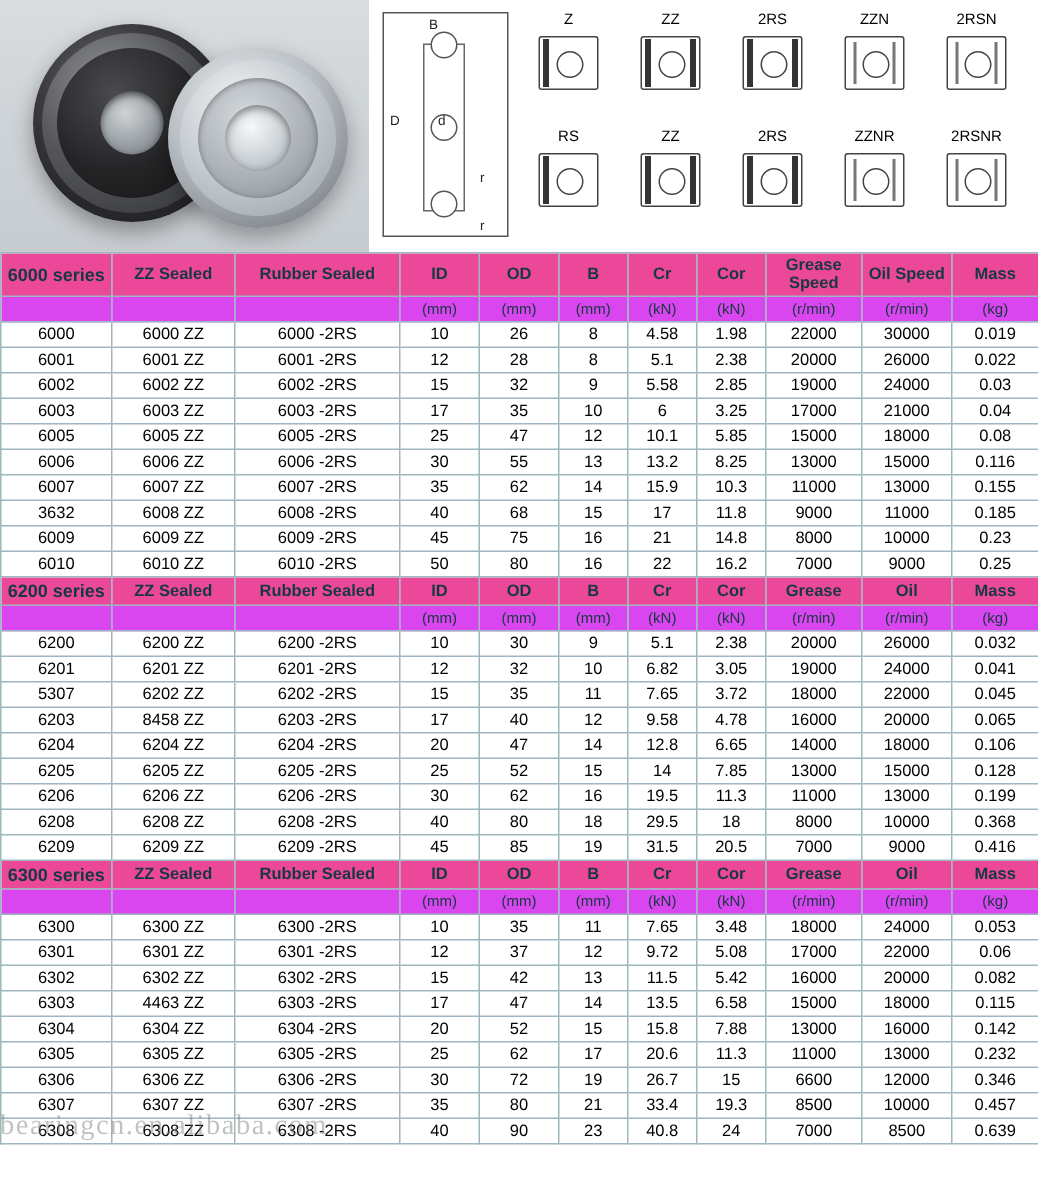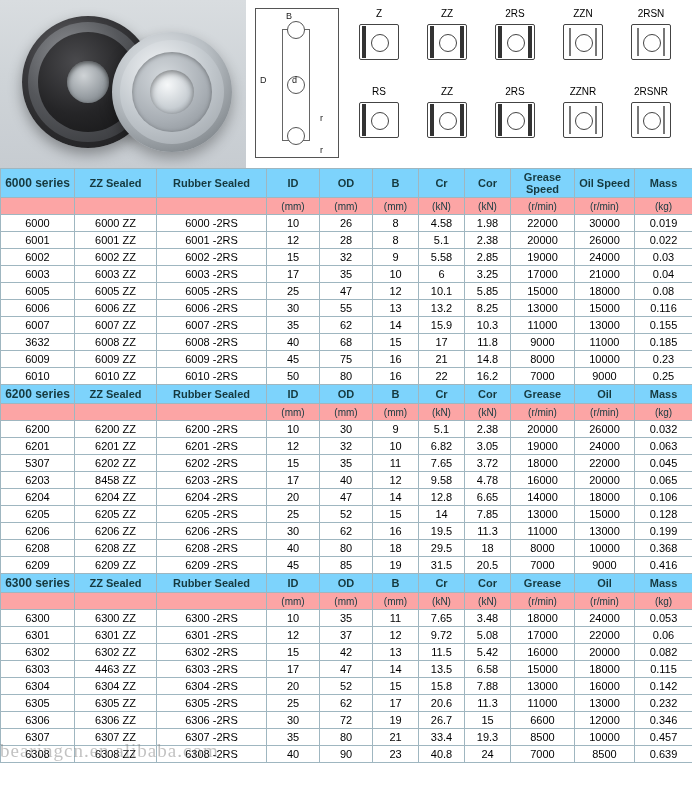--- a/index.html
+++ b/index.html
@@ -122,26 +122,26 @@
   }
   td,th{
     border:1px solid #9fb6c0;
     text-align:center;
     font-size:11px;
     padding:2px 1px;
     height:17px;
     box-sizing:border-box;
   }
   .hdr td{
-    background:#7dd3fc;
+    background:#ec4899;
     font-weight:bold;
     color:#15393f;
   }
   .hdr2 td{
-    background:#fca5a5;
+    background:#d946ef;
     color:#15393f;
     font-size:10px;
   }
   .hdr .lefthdr{font-size:12px;}
   tbody tr td{background:#fff;}
   .watermark{
     position:absolute;
     left:0;top:740px;width:688px;text-align:left;
     font-size:19px;color:rgba(120,120,120,.45);
     letter-spacing:1px;
@@ -495,21 +495,21 @@
           <td>6201</td>
           <td>6201 ZZ</td>
           <td>6201 -2RS</td>
           <td>12</td>
           <td>32</td>
           <td>10</td>
           <td>6.82</td>
           <td>3.05</td>
           <td>19000</td>
           <td>24000</td>
-          <td>0.063</td>
+          <td>0.041</td>
         </tr>
         <tr>
           <td>5307</td>
           <td>6202 ZZ</td>
           <td>6202 -2RS</td>
           <td>15</td>
           <td>35</td>
           <td>11</td>
           <td>7.65</td>
           <td>3.72</td>

